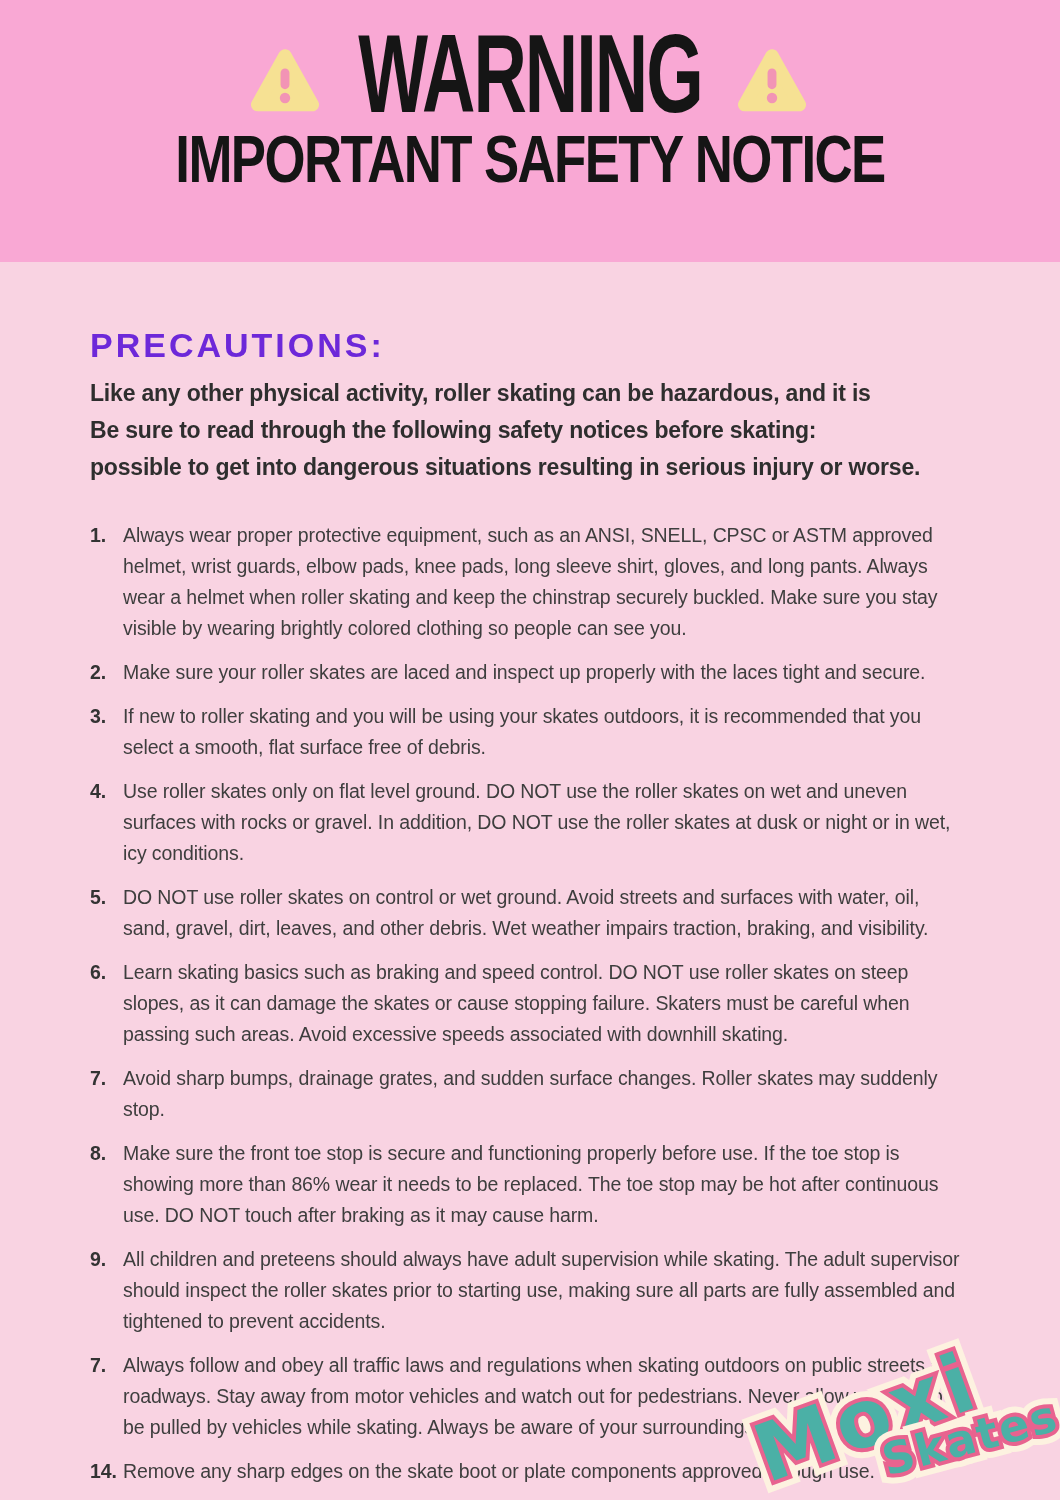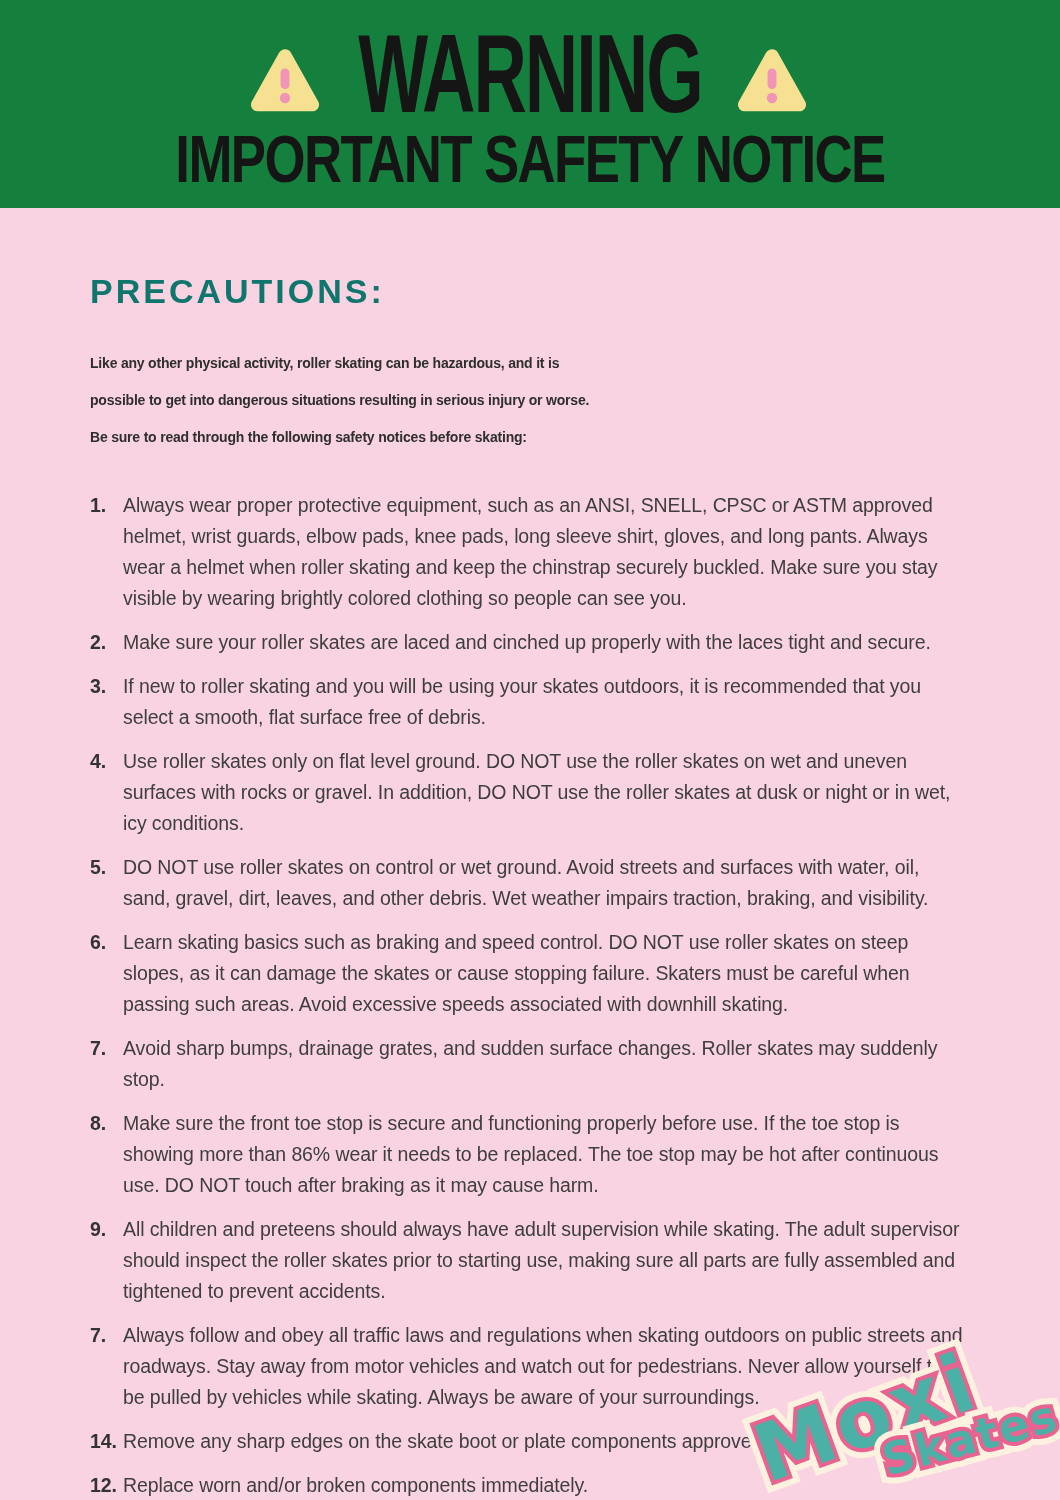--- a/index.html
+++ b/index.html
@@ -9,22 +9,22 @@
     width:1060px; height:1500px;
     background:#F9D3E2;
     overflow:hidden;
     font-family:"Liberation Sans", sans-serif;
     margin:0 auto;
   }
 
   
   .banner {
     position:relative;
-    width:100%; height:208px;
-    background:#15803d;
+    width:100%; height:262px;
+    background:#f9a8d4;
   }
   .banner-title {
     position:absolute;
     top:18px; left:0; right:0;
     text-align:center;
     font-size:112px;
     line-height:1.0;
     font-weight:bold;
     letter-spacing:-3px;
     color:#151515;
@@ -50,25 +50,25 @@
   .tri-right { right:250px; }
 
   
   .content {
     padding:64px 96px 0 90px;
   }
   .precautions-heading {
     font-size:34px;
     font-weight:bold;
     letter-spacing:3px;
-    color:#0f766e;
+    color:#6d28d9;
   }
   .intro {
-    margin-top:34px;
-    font-size:14px;
+    margin-top:10px;
+    font-size:23px;
     font-weight:bold;
     line-height:37px;
     letter-spacing:-0.2px;
     color:#2E2E2E;
   }
   .list {
     margin-top:34px;
     list-style:none;
   }
   .item {
@@ -144,32 +144,32 @@
     </svg>
 
     <div class="banner-subtitle">IMPORTANT SAFETY NOTICE</div>
   </header>
 
   <main class="content">
     <h2 class="precautions-heading">PRECAUTIONS:</h2>
 
     <div class="intro">
       <div>Like any other physical activity, roller skating can be hazardous, and it is</div>
+      <div>Be sure to read through the following safety notices before skating:</div>
       <div>possible to get into dangerous situations resulting in serious injury or worse.</div>
-      <div>Be sure to read through the following safety notices before skating:</div>
     </div>
 
     <ol class="list">
       <li class="item">
         <span class="num">1.</span>
         <span class="txt">Always wear proper protective equipment, such as an ANSI, SNELL, CPSC or ASTM approved helmet, wrist guards, elbow pads, knee pads, long sleeve shirt, gloves, and long pants. Always wear a helmet when roller skating and keep the chinstrap securely buckled. Make sure you stay visible by wearing brightly colored clothing so people can see you.</span>
       </li>
       <li class="item">
         <span class="num">2.</span>
-        <span class="txt">Make sure your roller skates are laced and cinched up properly with the laces tight and secure.</span>
+        <span class="txt">Make sure your roller skates are laced and inspect up properly with the laces tight and secure.</span>
       </li>
       <li class="item">
         <span class="num">3.</span>
         <span class="txt">If new to roller skating and you will be using your skates outdoors, it is recommended that you select a smooth, flat surface free of debris.</span>
       </li>
       <li class="item">
         <span class="num">4.</span>
         <span class="txt">Use roller skates only on flat level ground. DO NOT use the roller skates on wet and uneven surfaces with rocks or gravel. In addition, DO NOT use the roller skates at dusk or night or in wet, icy conditions.</span>
       </li>
       <li class="item">

